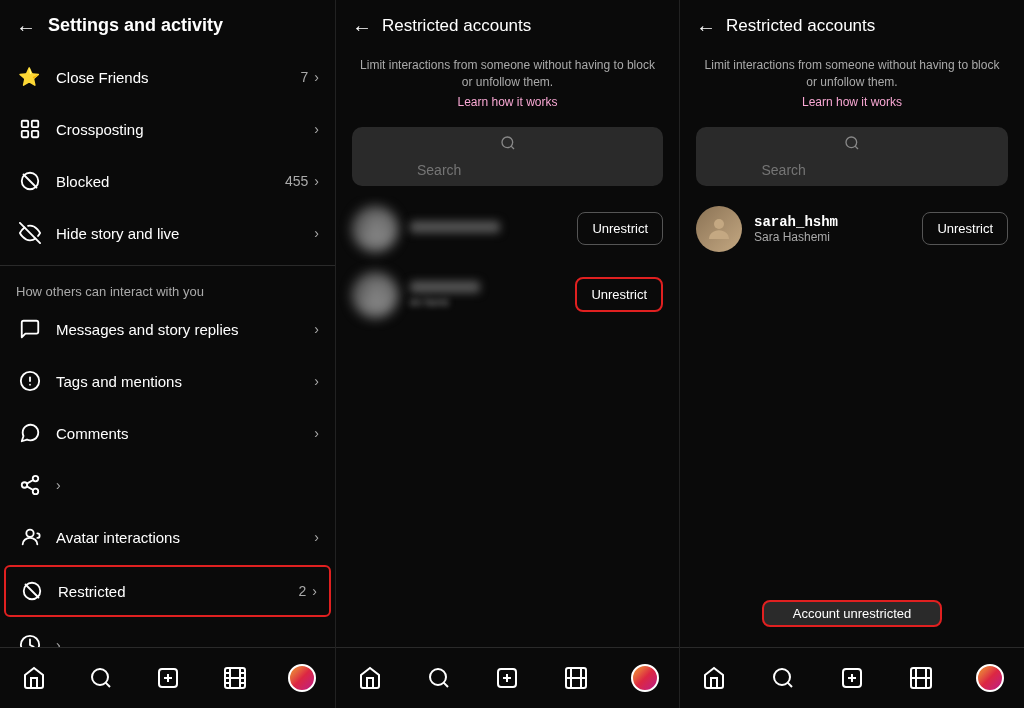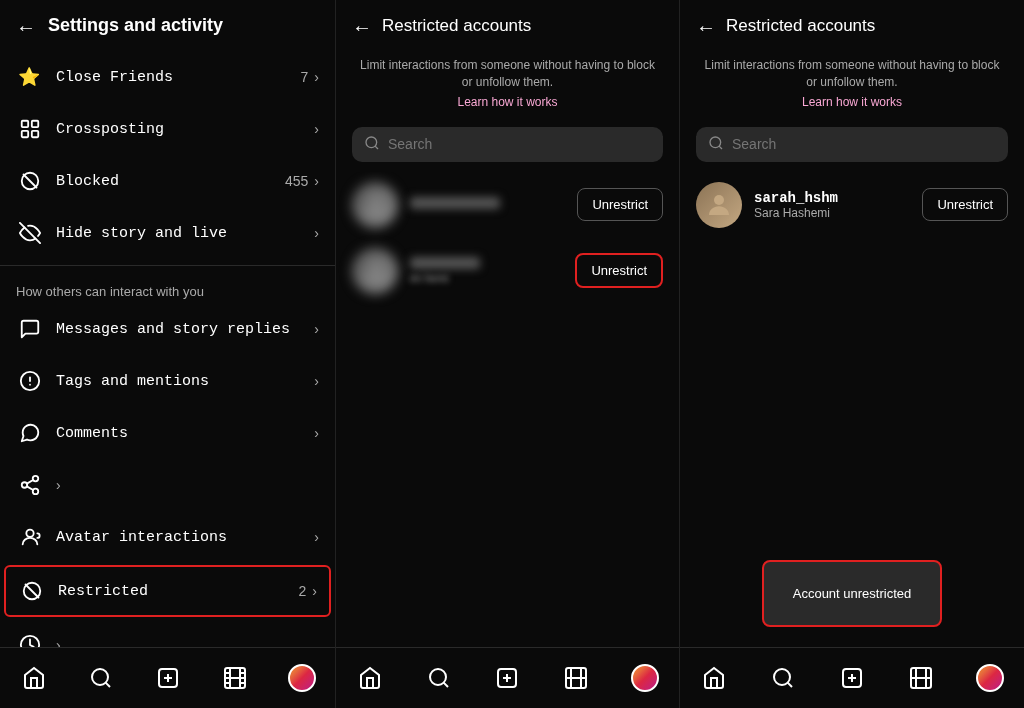--- a/index.html
+++ b/index.html
@@ -76,21 +76,20 @@
       align-items: center;
       justify-content: center;
       font-size: 18px;
       margin-right: 12px;
       color: #fff;
       flex-shrink: 0;
     }
     .settings-item .item-text {
       flex: 1;
       font-size: 15px;
-      font-family: Liberation Mono, monospace;
     }
     .settings-item .item-count {
       color: #aaa;
       font-size: 14px;
       margin-right: 6px;
     }
     .settings-item .chevron {
       color: #aaa;
       font-size: 14px;
     }
@@ -173,20 +172,21 @@
     }
 
     .search-bar {
       margin: 8px 16px 10px;
       background: #2a2a2a;
       border-radius: 10px;
       display: flex;
       align-items: center;
       padding: 8px 12px;
       gap: 8px;
+      flex-direction: column;
     }
     .search-bar .search-icon {
       color: #888;
       font-size: 14px;
     }
     .search-bar input {
       background: none;
       border: none;
       outline: none;
       color: #888;
@@ -245,21 +245,21 @@
     }
     .unrestrict-btn.highlighted {
       border: 2px solid #e02020;
     }
 
     .toast-message {
       margin: 20px auto;
       background: #2a2a2a;
       border: 2px solid #e02020;
       border-radius: 8px;
-      padding: 24px 24px;
+      padding: 4px 24px;
       font-size: 13px;
       color: #fff;
       width: fit-content;
       min-width: 180px;
       text-align: center;
     }
 
     
     .svg-icon {
       width: 22px;

